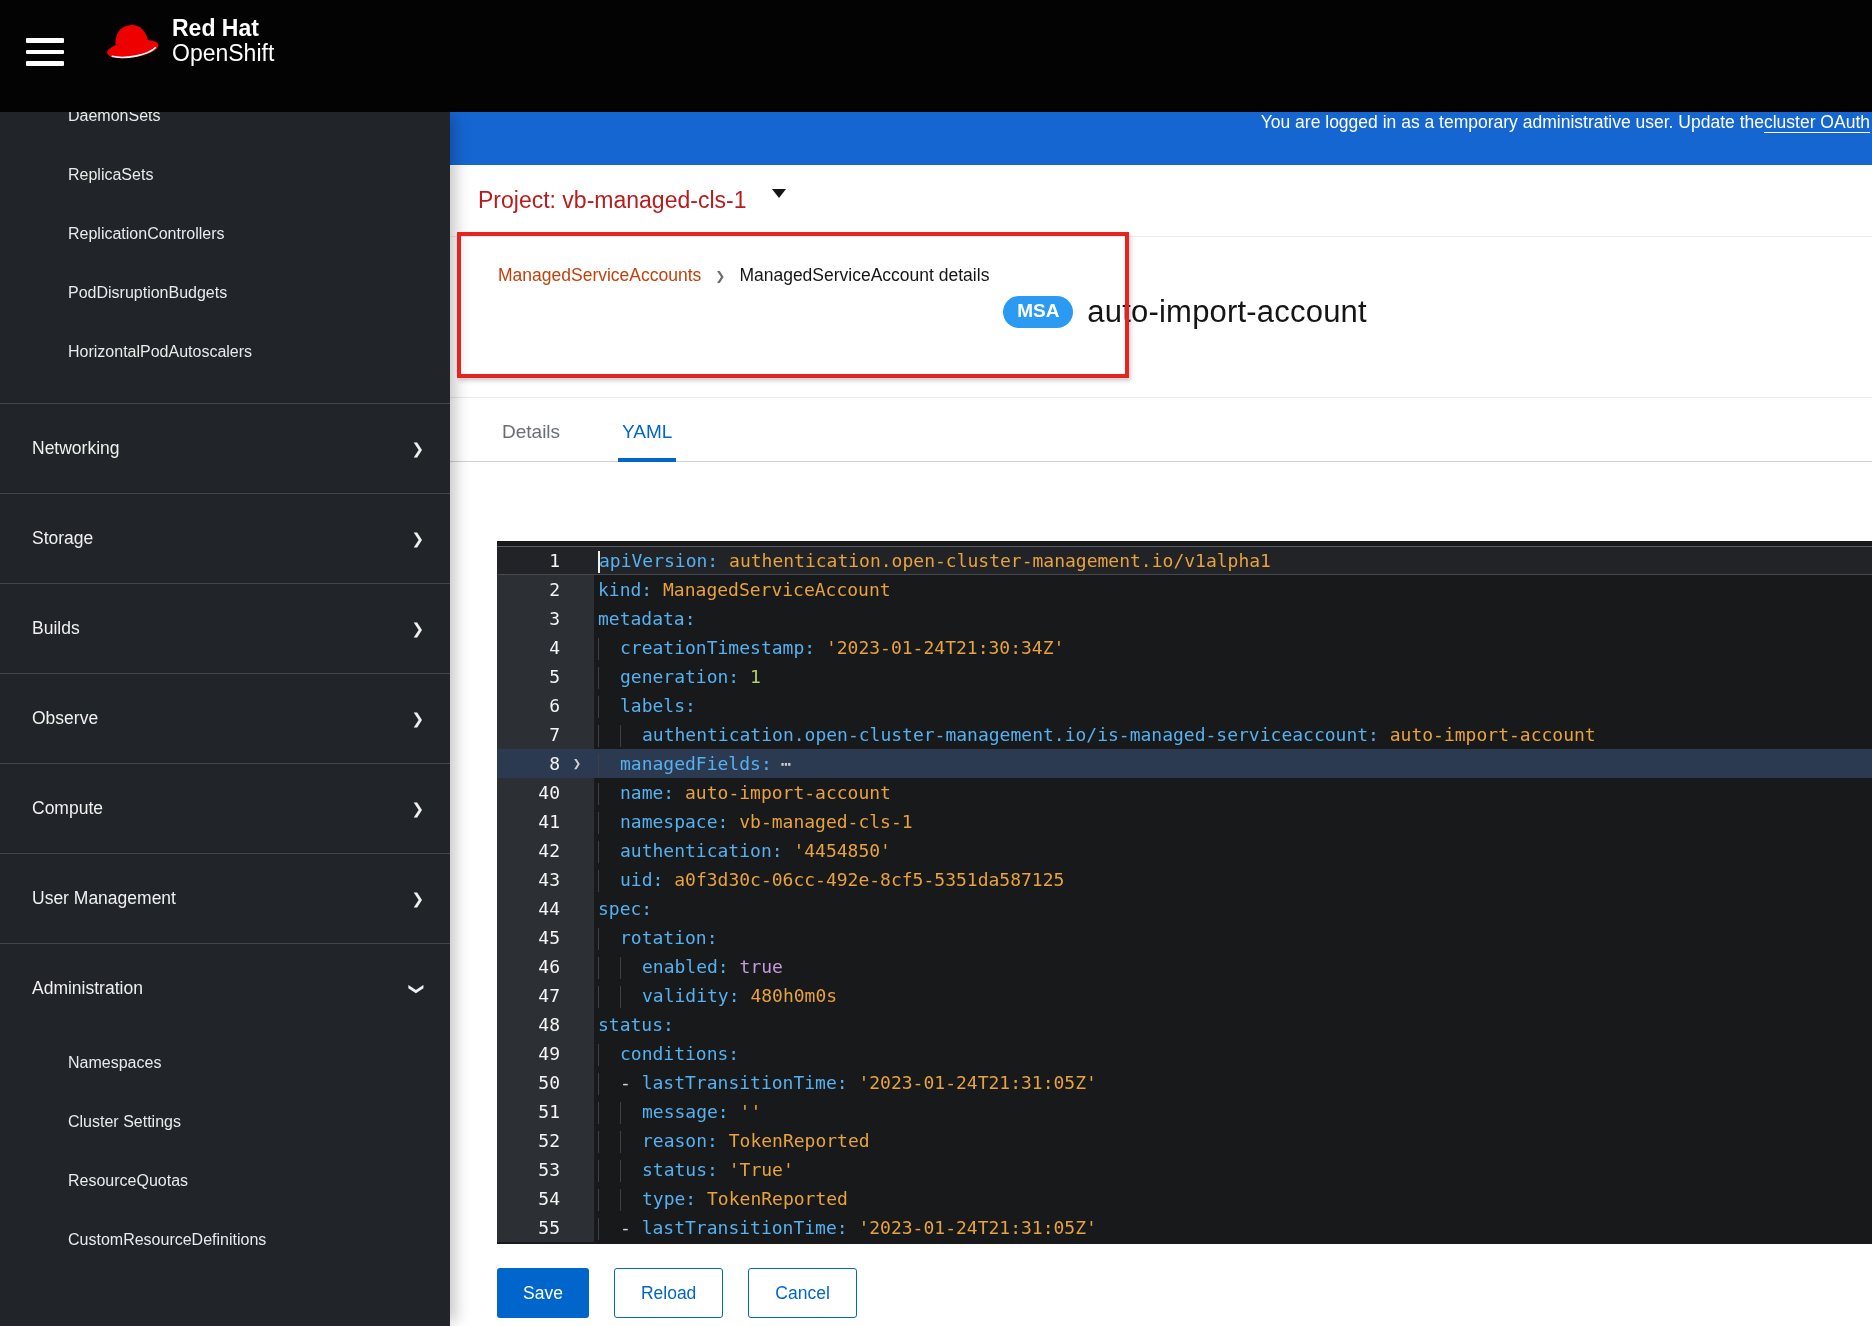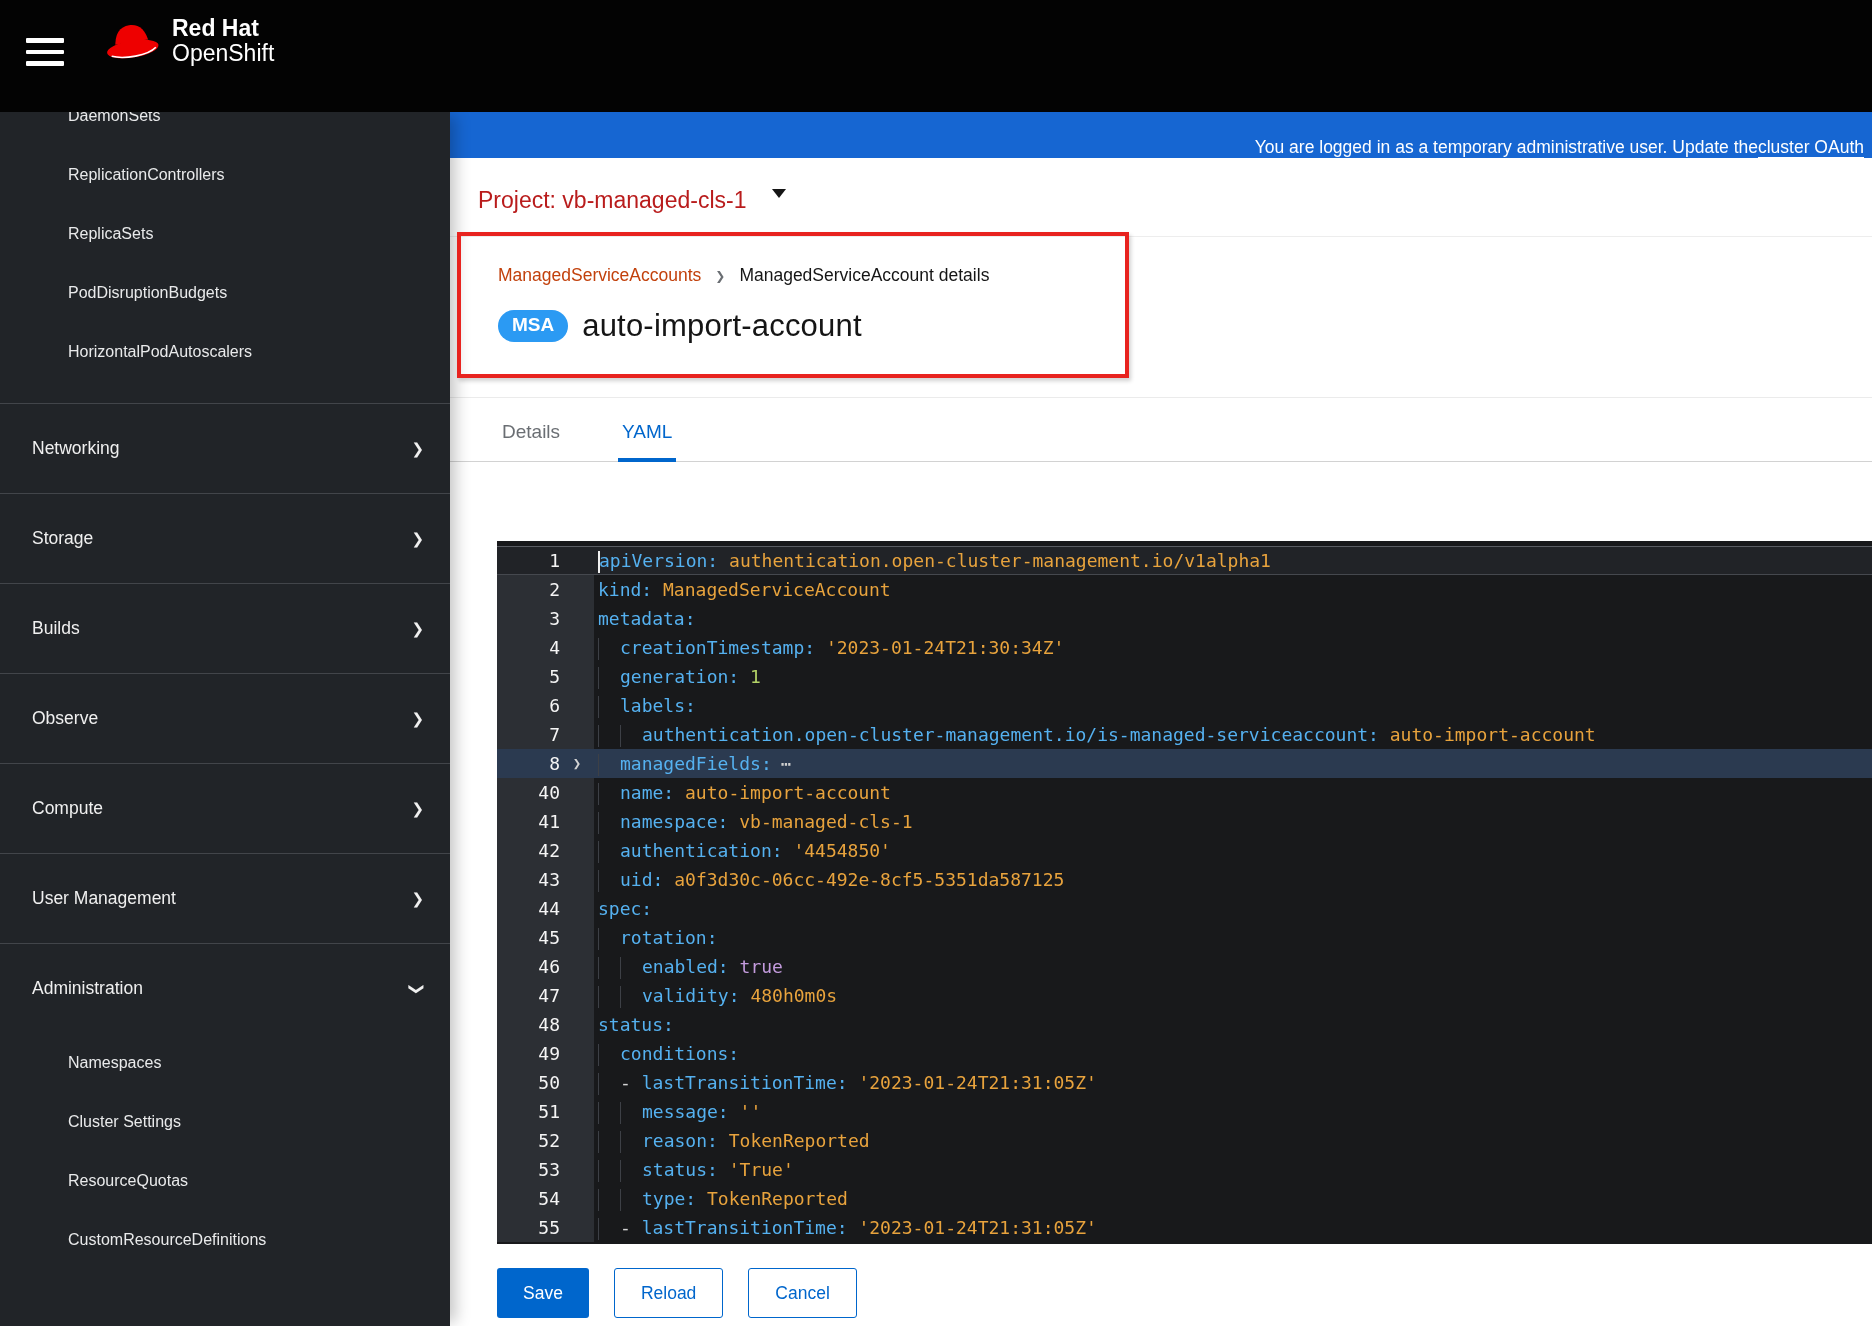--- a/index.html
+++ b/index.html
@@ -22,40 +22,40 @@
   .subitem { height:59px; display:flex; align-items:center; padding-left:68px; color:#e9eaeb;
              font-size:16px; cursor:pointer; }
   .subitem.cut { margin-top:-26px; }
   .subgap { height:22px; }
   .group { height:90px; display:flex; align-items:center; justify-content:space-between;
            padding:0 26px 0 32px; color:#f0f0f0; font-size:17.5px; border-top:1px solid #42454a; cursor:pointer; }
   .chev { font-size:15px; color:#f0f0f0; }
   .chev.down { display:inline-block; transform:rotate(90deg); }
 
   
-  .banner { position:absolute; left:450px; top:112px; width:1422px; height:46px; background:#1666d2;
-            display:flex; align-items:flex-end; justify-content:flex-end; overflow:hidden; white-space:nowrap;
-            color:#fff; font-size:17.5px; padding-right:8px; z-index:10; }
+  .banner { position:absolute; left:450px; top:112px; width:1422px; height:53px; background:#1666d2;
+            display:flex; align-items:flex-start; justify-content:flex-end; overflow:hidden; white-space:nowrap;
+            color:#fff; font-size:17.5px; padding-right:2px; z-index:10; }
   .banner a { color:#fff; text-decoration:underline; text-underline-offset:4px; cursor:pointer; }
 
   
   .projectbar { position:absolute; left:450px; top:165px; width:1422px; height:72px; background:#fff;
                 border-bottom:1px solid #ededed; display:flex; align-items:center; padding-left:28px; }
   .project-toggle { display:flex; align-items:flex-start; font-size:23px; color:#b91c1c; cursor:pointer; }
   .caret-down { width:0; height:0; border-left:7px solid transparent; border-right:7px solid transparent;
                 border-top:9px solid #151515; margin-left:26px; margin-top:2px; }
 
   
   .headsection { position:absolute; left:450px; top:237px; width:1422px; height:161px; background:#fff;
                  border-bottom:1px solid #ebebeb; padding:28px 0 0 48px; }
   .breadcrumb { display:flex; align-items:center; font-size:17.5px; }
   .breadcrumb a { color:#c2410c; text-decoration:none; cursor:pointer; }
   .crumb-sep { color:#6a6e73; font-size:12px; margin:0 14px; }
   .crumb-current { color:#151515; }
-  .titlerow { display:flex; align-items:center; margin-top:22px; }
+  .titlerow { display:flex; align-items:center; margin-top:8px;justify-content:center; }
   .badge { background:#2b9af3; color:#fff; font-size:19px; font-weight:bold; border-radius:30px;
            padding:4px 14px 6px; margin-right:14px; }
   .page-title { font-size:31px; font-weight:500; color:#151515; letter-spacing:.2px; }
 
   
   .redbox { position:absolute; left:457px; top:232px; width:672px; height:146px;
             border:4px solid #e8231f; z-index:40; pointer-events:none; box-shadow:2px 3px 4px rgba(0,0,0,.18); }
 
   
   .tabsrow { position:absolute; left:450px; top:398px; width:1422px; height:64px; background:#fff;
@@ -115,22 +115,22 @@
       </svg>
       <div class="brand-text">
         <span class="brand-line1">Red Hat</span>
         <span class="brand-line2">OpenShift</span>
       </div>
     </div>
   </header>
 
   <nav class="sidebar" id="sidebar">
       <div class="subitem cut">DaemonSets</div>
+      <div class="subitem">ReplicaSets</div>
       <div class="subitem">ReplicationControllers</div>
-      <div class="subitem">ReplicaSets</div>
       <div class="subitem">PodDisruptionBudgets</div>
       <div class="subitem">HorizontalPodAutoscalers</div>
       <div class="subgap"></div>
       <div class="group">
         <span class="glabel">Networking</span>
         <span class="chev">❯</span>
       </div>
       <div class="group">
         <span class="glabel">Storage</span>
         <span class="chev">❯</span>

